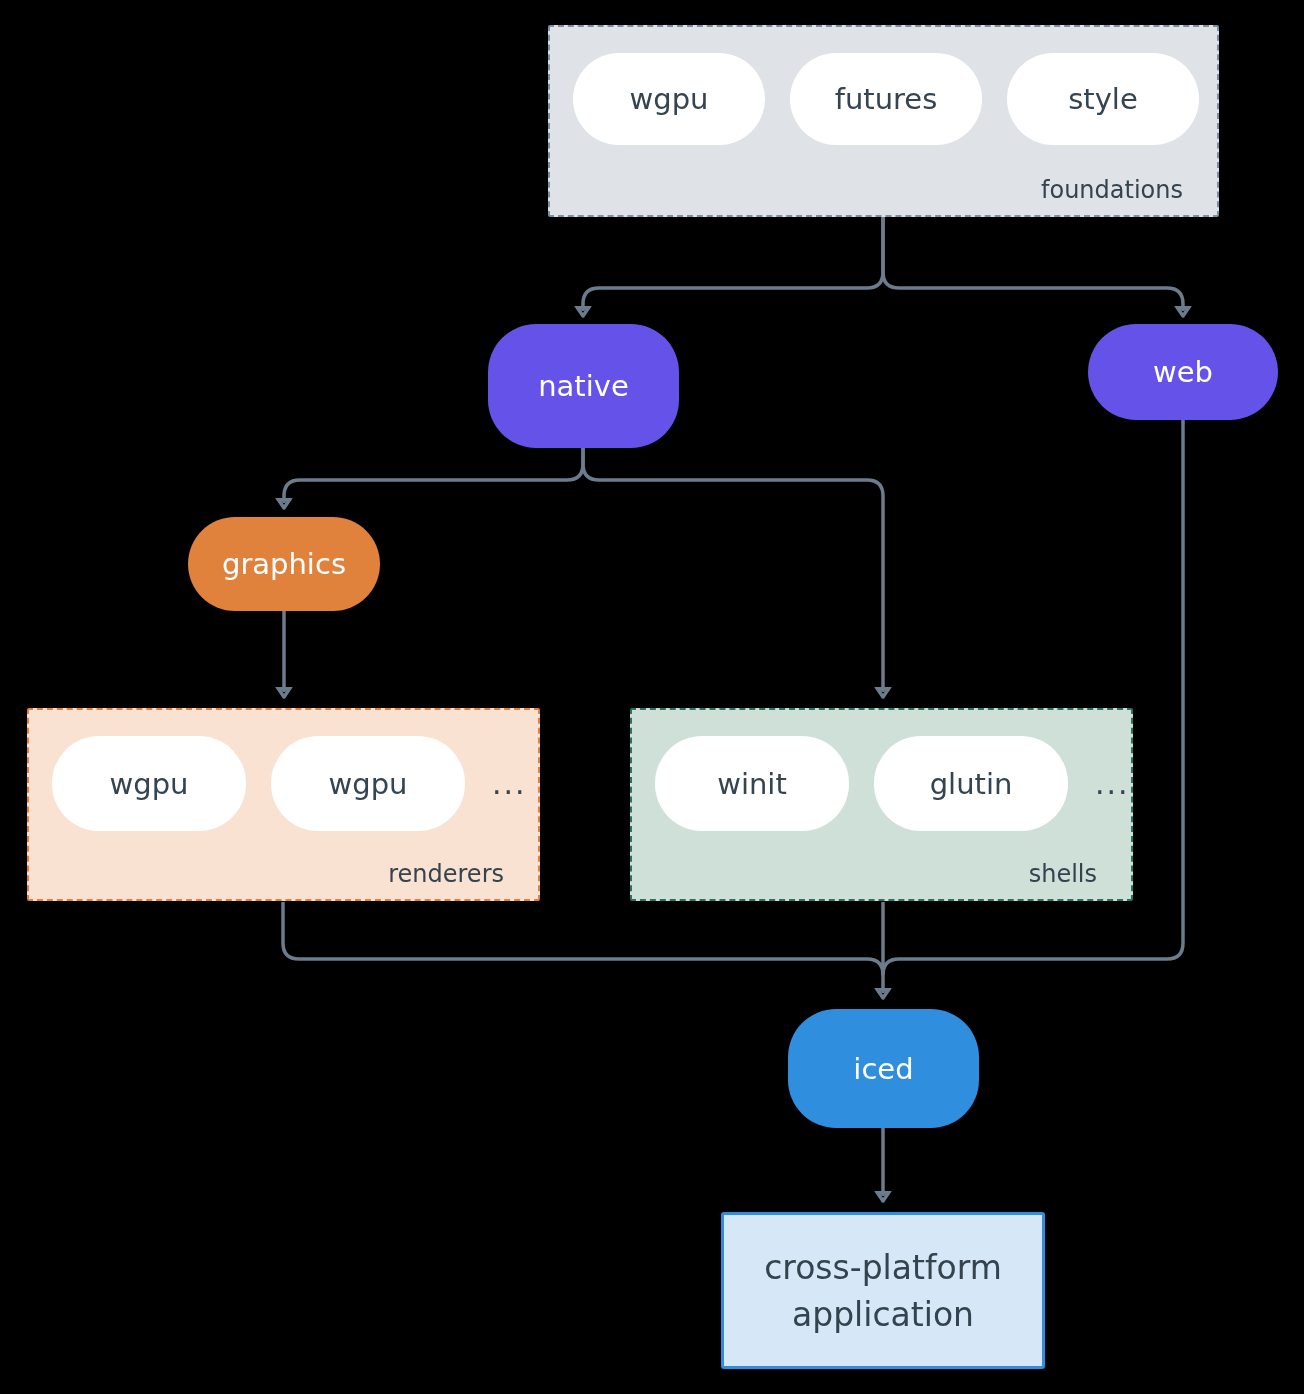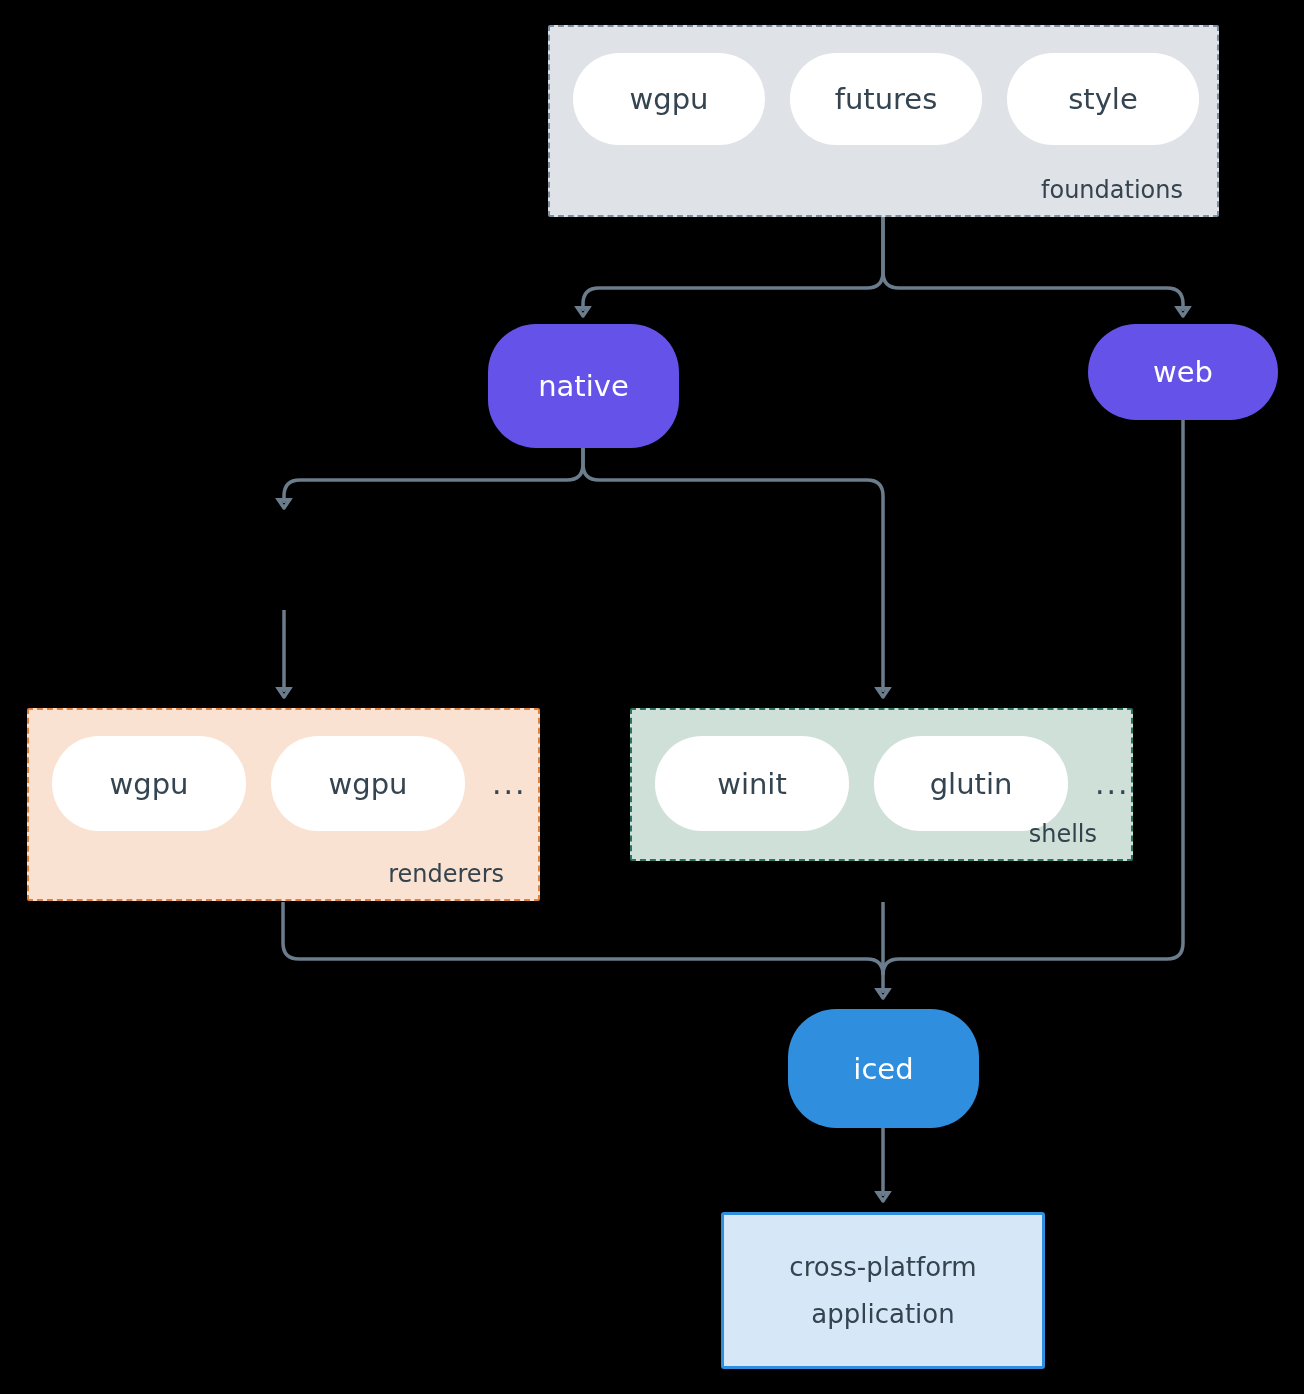--- a/index.html
+++ b/index.html
@@ -33,21 +33,21 @@
     background: #dfe3e7;
     border: 2px dashed #7f8fa0;
   }
   .group-renderers {
     left: 27px; top: 708px; width: 513px; height: 193px;
     background: #f9e2d1;
     border: 2px dashed #e0813c;
     text-align: center;
   }
   .group-shells {
-    left: 630px; top: 708px; width: 503px; height: 153px;
+    left: 630px; top: 708px; width: 503px; height: 193px;
     background: #cfe0d8;
     border: 2px dashed #2c7262;
   }
   .pill-row {
     display: flex;
     align-items: flex-start;
     padding: 26px 0 0 23px;
     gap: 25px;
   }
   .pill {
@@ -99,21 +99,21 @@
     width: 324px; height: 157px;
     box-sizing: border-box;
     background: #d6e8f8;
     border: 3px solid #2f8ede;
     border-radius: 3px;
     display: flex;
     flex-direction: column;
     align-items: center;
     justify-content: center;
     color: #35434e;
-    font-size: 26px;
+    font-size: 33px;
     line-height: 47px;
   }
 </style>
 </head>
 <body>
 
 <div class="canvas">
 
   <svg class="connectors" viewBox="0 0 1304 1394" xmlns="http://www.w3.org/2000/svg" aria-hidden="true">
     <defs>
@@ -146,20 +146,21 @@
       <div class="pill">wgpu</div>
       <div class="pill">futures</div>
       <div class="pill">style</div>
     </div>
     <div class="group-label">foundations</div>
   </div>
 
   <div class="node node-native">native</div>
   <div class="node node-web">web</div>
 
+  <div class="node node-graphics">graphics</div>
 
   <div class="group group-renderers">
     <div class="pill-row">
       <div class="pill">wgpu</div>
       <div class="pill">wgpu</div>
       <div class="ellipsis">...</div>
     </div>
     <div class="group-label">renderers</div>
   </div>
 

